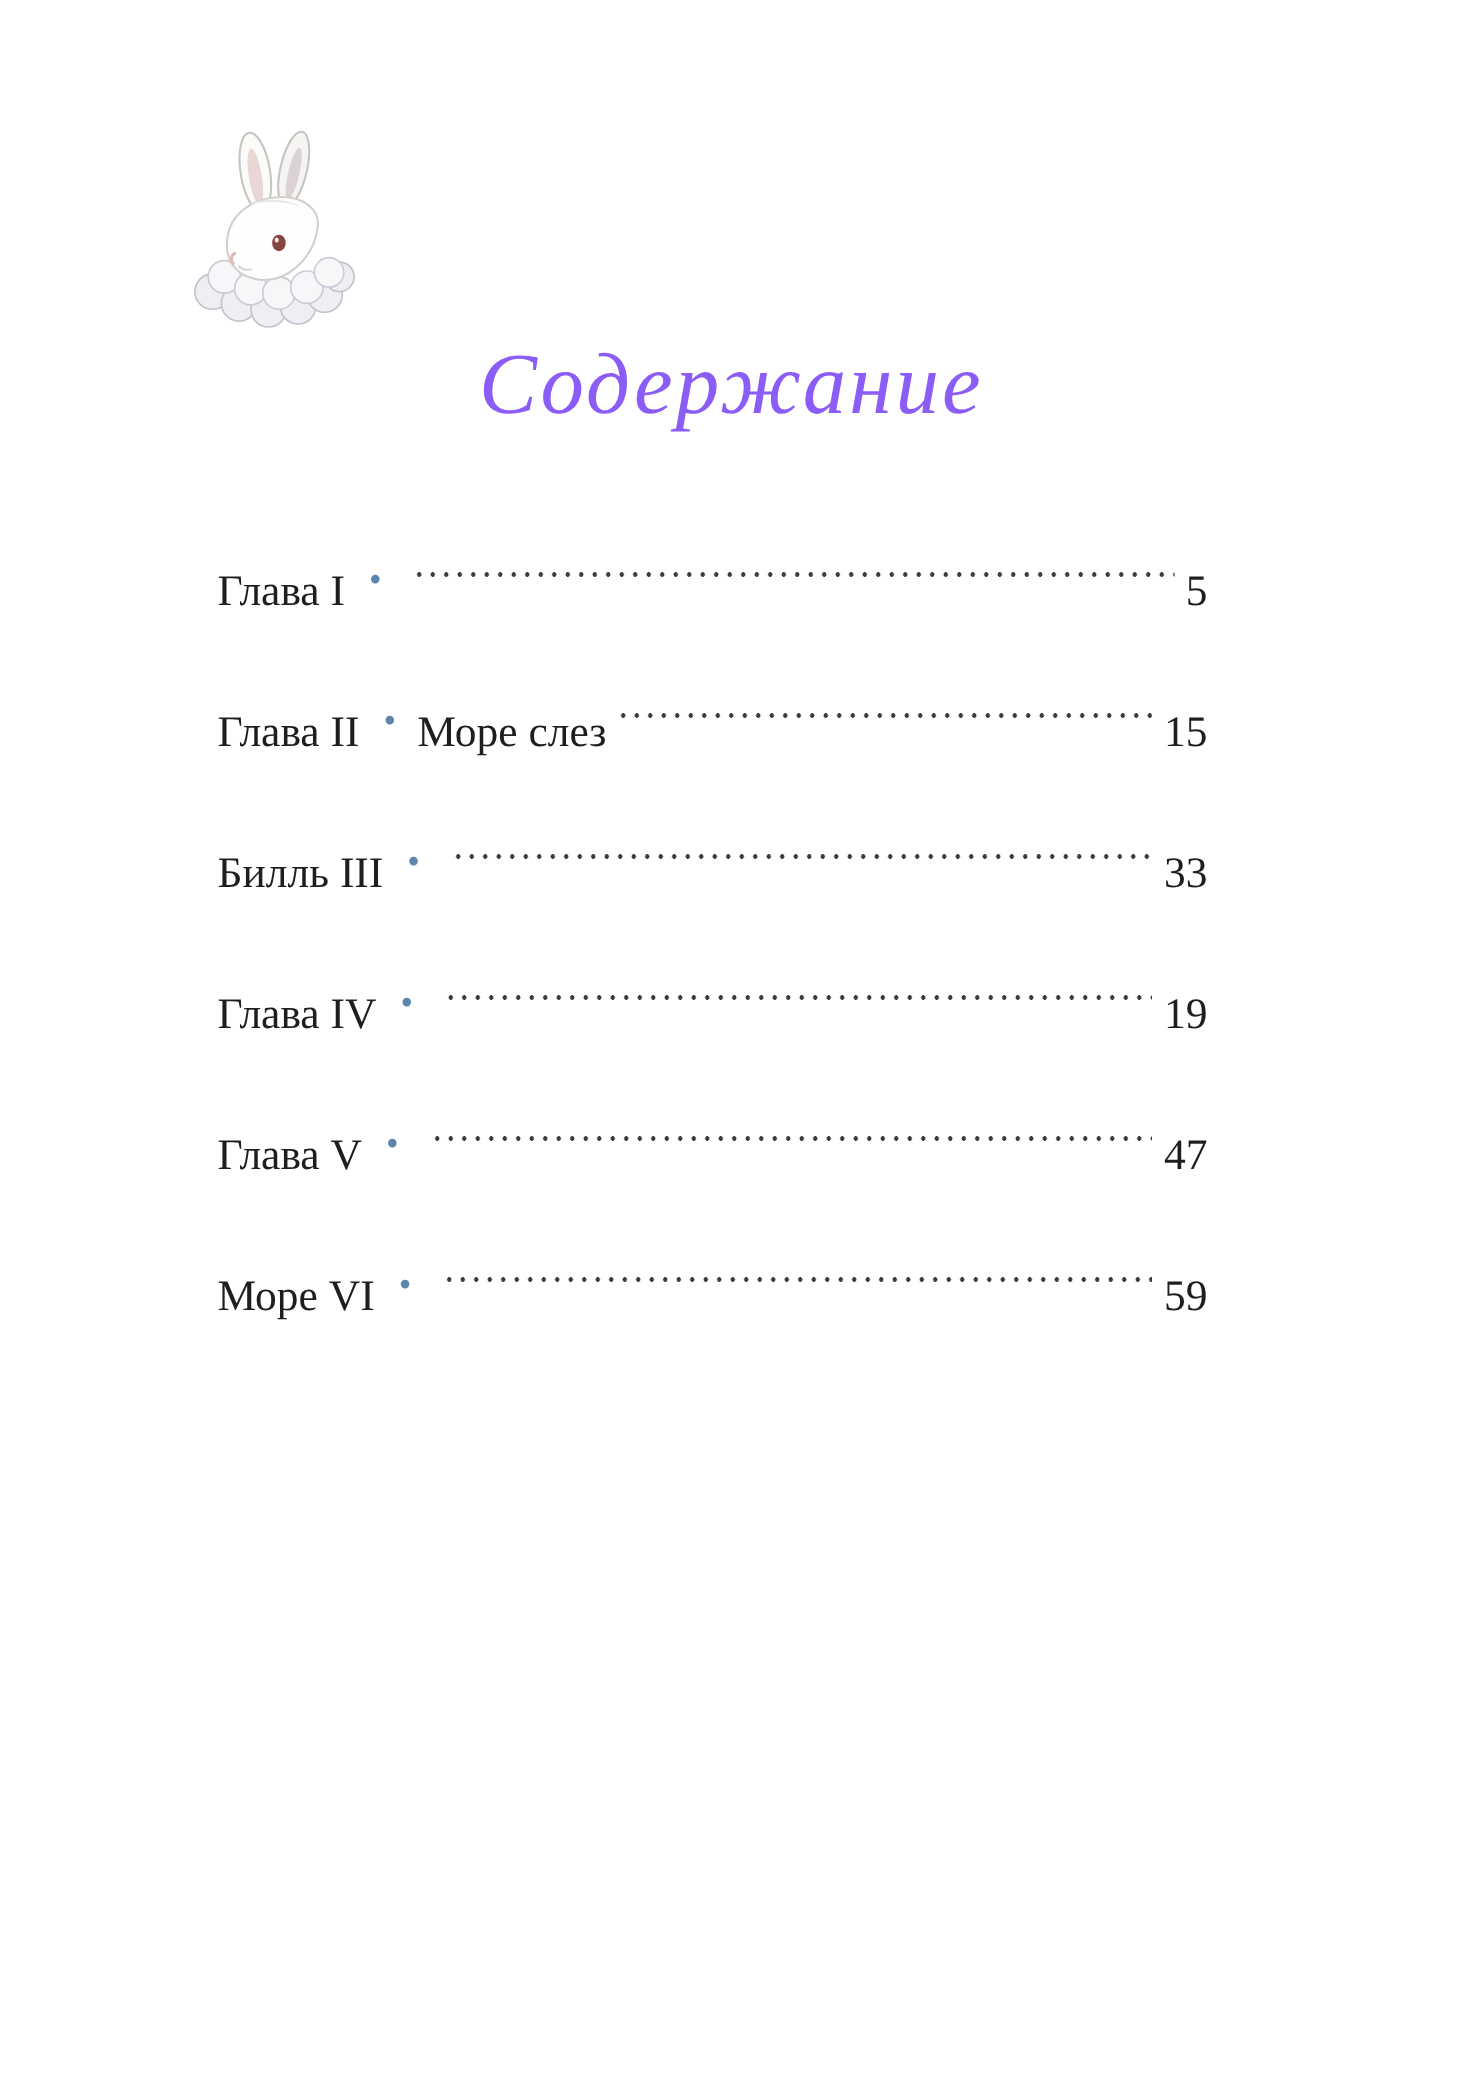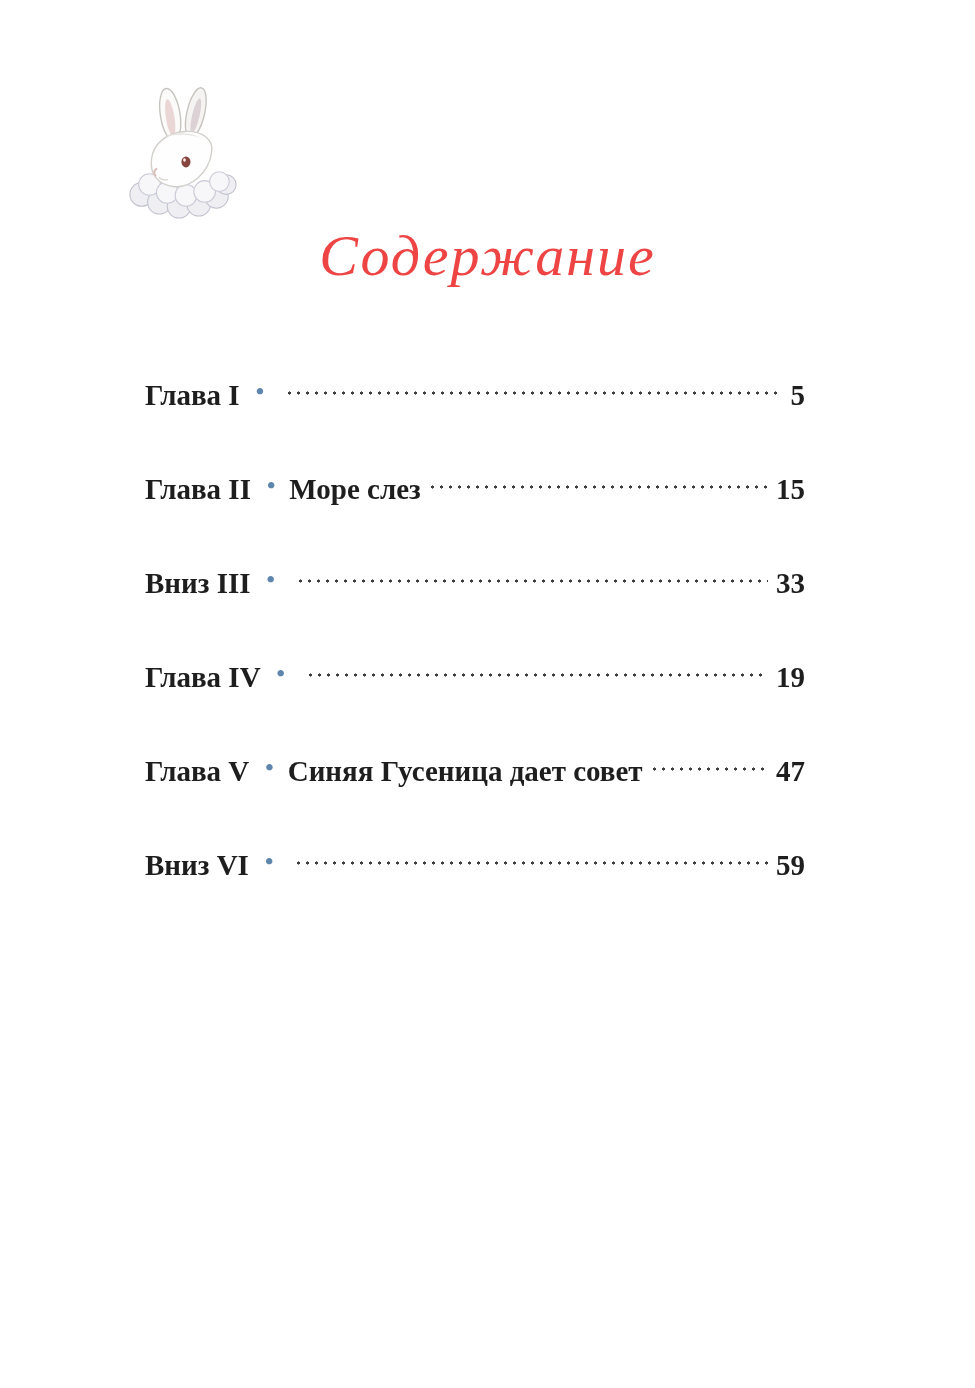--- a/index.html
+++ b/index.html
@@ -27,39 +27,38 @@
     position: absolute;
     top: 222px;
     left: 0;
     width: 100%;
     text-align: center;
     font-family: "Liberation Serif", "DejaVu Serif", serif;
     font-style: italic;
     font-weight: 400;
     font-size: 58px;
     letter-spacing: 2px;
-    color: #ef4444;
+    color: #8b5cf6;
   }
 
   .toc {
     position: absolute;
     left: 145px;
     top: 378px;
     width: 660px;
   }
 
   .toc-row {
     display: flex;
-    align-items: center;
+    align-items: flex-start;
     height: 34px;
     margin-bottom: 60px;
     font-size: 29px;
     color: #1e1e1e;
     white-space: nowrap;
-    font-weight: bold;
   }
 
   .chapter-label {
     flex: 0 0 auto;
   }
 
   .bullet {
     flex: 0 0 auto;
     color: #5e86ad;
     font-size: 24px;
@@ -144,43 +143,42 @@
 
     <div class="toc-row">
       <span class="chapter-label">Глава II</span>
       <span class="bullet">•</span>
       <span class="entry-title">Море слез</span>
       <span class="dot-leader"></span>
       <span class="page-number">15</span>
     </div>
 
     <div class="toc-row">
-      <span class="chapter-label">Вниз III</span>
+      <span class="chapter-label">Билль III</span>
       <span class="bullet">•</span>
       <span class="dot-leader"></span>
       <span class="page-number">33</span>
     </div>
 
     <div class="toc-row">
       <span class="chapter-label">Глава IV</span>
       <span class="bullet">•</span>
       <span class="dot-leader"></span>
       <span class="page-number">19</span>
     </div>
 
     <div class="toc-row">
       <span class="chapter-label">Глава V</span>
       <span class="bullet">•</span>
-      <span class="entry-title">Синяя Гусеница дает совет</span>
       <span class="dot-leader"></span>
       <span class="page-number">47</span>
     </div>
 
     <div class="toc-row">
-      <span class="chapter-label">Вниз VI</span>
+      <span class="chapter-label">Море VI</span>
       <span class="bullet">•</span>
       <span class="dot-leader"></span>
       <span class="page-number">59</span>
     </div>
 
   </div>
 
 </div>
 
 </body></html>

